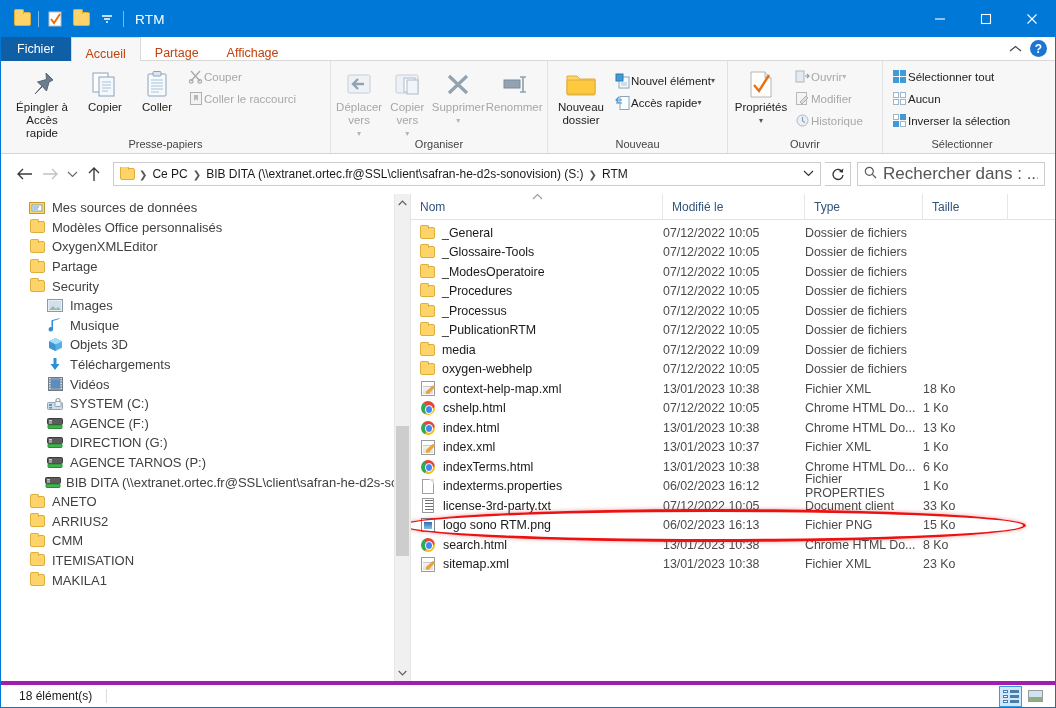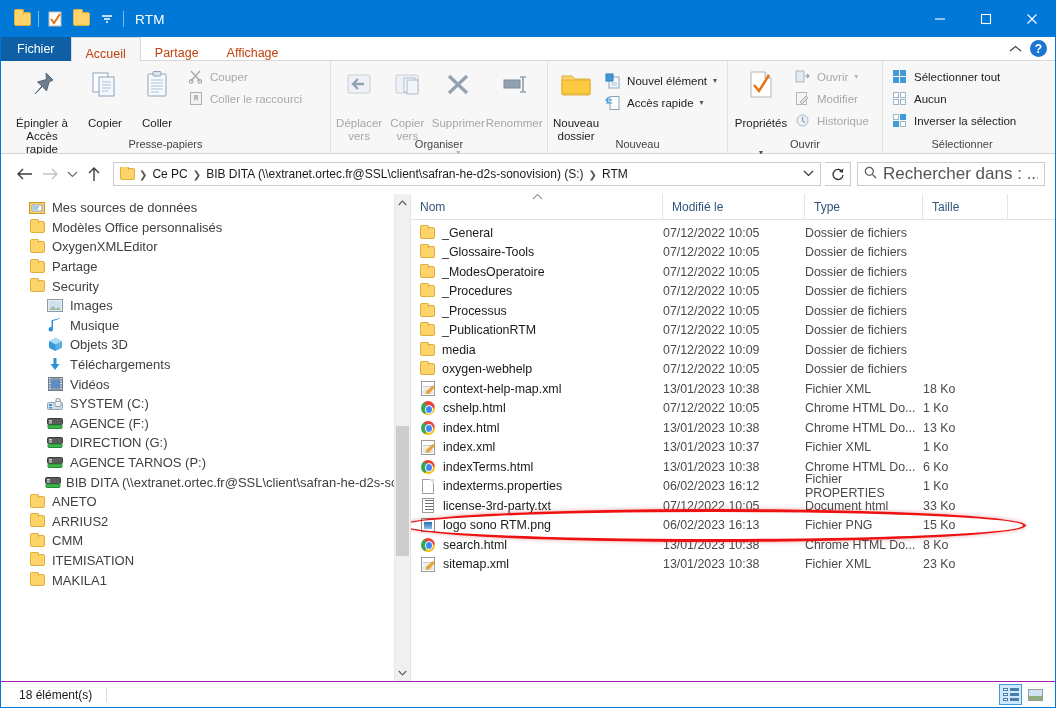--- a/index.html
+++ b/index.html
@@ -82,27 +82,27 @@
     display: flex; flex-direction: column; justify-content: space-between;
     border-right: 1px solid #e1e1e1; padding: 3px 0 0 0;
   }
   .rgroup-items { display: flex; align-items: flex-start; height: 70px; padding: 0 4px; }
   .rgroup-label {
     text-align: center; font-size: 11px; color: #444; padding-bottom: 3px;
   }
   .big-btn {
     width: auto; min-width: 46px; padding: 3px 6px;
     display: flex; flex-direction: column; align-items: center;
-    font-size: 11.5px; color: #222; text-align: center; line-height: 13px; gap: 16px;
+    font-size: 11.5px; color: #222; text-align: center; line-height: 13px;
   }
   .big-btn.dis { color: #a6a6a6; }
   .big-btn .bicon { height: 34px; display: flex; align-items: center; justify-content: center; }
   .small-col { display: flex; flex-direction: column; padding-top: 2px; gap: 1px; }
   .small-btn {
-    display: flex; align-items: center; gap: 6px; padding: 2px 6px 2px 4px;
+    display: flex; align-items: center; gap: 0; padding: 2px 6px 2px 4px;
     font-size: 11.5px; color: #222; height: 21px; white-space: nowrap;
   }
   .small-btn.dis { color: #a8a8a8; }
   .small-btn .sicon { width: 17px; height: 17px; display: flex; align-items: center; justify-content: center; }
   .caret { font-size: 8px; color: #555; }
   .caret.dis { color: #b5b5b5; }
 
   
   .navrow {
     position: absolute; left: 0; top: 153px; width: 1054px; height: 40px;
@@ -247,21 +247,21 @@
 
   
   .hl-ellipse {
     position: absolute; border: 3px solid #ee1111; border-radius: 50%;
     pointer-events: none; box-shadow: 0 0 4px rgba(180,0,0,.35);
   }
 
   
   .statusbar {
     position: absolute; left: 0; top: 680px; width: 1054px; height: 26px;
-    background: #ffffff; border-top: 1px solid #a21caf;
+    background: #ffffff; border-top: 4px solid #a21caf;
     display: flex; align-items: center; padding: 0 8px;
   }
   .status-text { font-size: 12px; color: #1a1a1a; padding-left: 10px; }
   .status-sep { width: 1px; height: 14px; background: #dcdcdc; margin-left: 14px; }
   .viewtoggles { margin-left: auto; display: flex; gap: 2px; }
   .vt { width: 23px; height: 21px; display: flex; align-items: center; justify-content: center; }
   .vt.sel { background: #cde8ff; border: 1px solid #3c9bdd; }
   .vt-details { display: grid; grid-template-columns: 5px 9px; grid-template-rows: 3px 3px 3px; gap: 2px; }
   .vt-details i { background: #4a7ea8; display: block; }
   .vt-details i.sq { border: 1px solid #4a7ea8; background: #fff; }
@@ -944,21 +944,21 @@
             <span class="c-date">06/02/2023 16:12</span>
             <span class="c-type">Fichier PROPERTIES</span>
             <span class="c-size">1 Ko</span>
           </div>
           <div class="frow">
             <span class="c-name">
               <span class="ico-txt"></span>
               <span>license-3rd-party.txt</span>
             </span>
             <span class="c-date">07/12/2022 10:05</span>
-            <span class="c-type">Document html</span>
+            <span class="c-type">Document client</span>
             <span class="c-size">33 Ko</span>
           </div>
           <div class="frow">
             <span class="c-name">
               <span class="ico-png"></span>
               <span>logo sono RTM.png</span>
             </span>
             <span class="c-date">06/02/2023 16:13</span>
             <span class="c-type">Fichier PNG</span>
             <span class="c-size">15 Ko</span>

